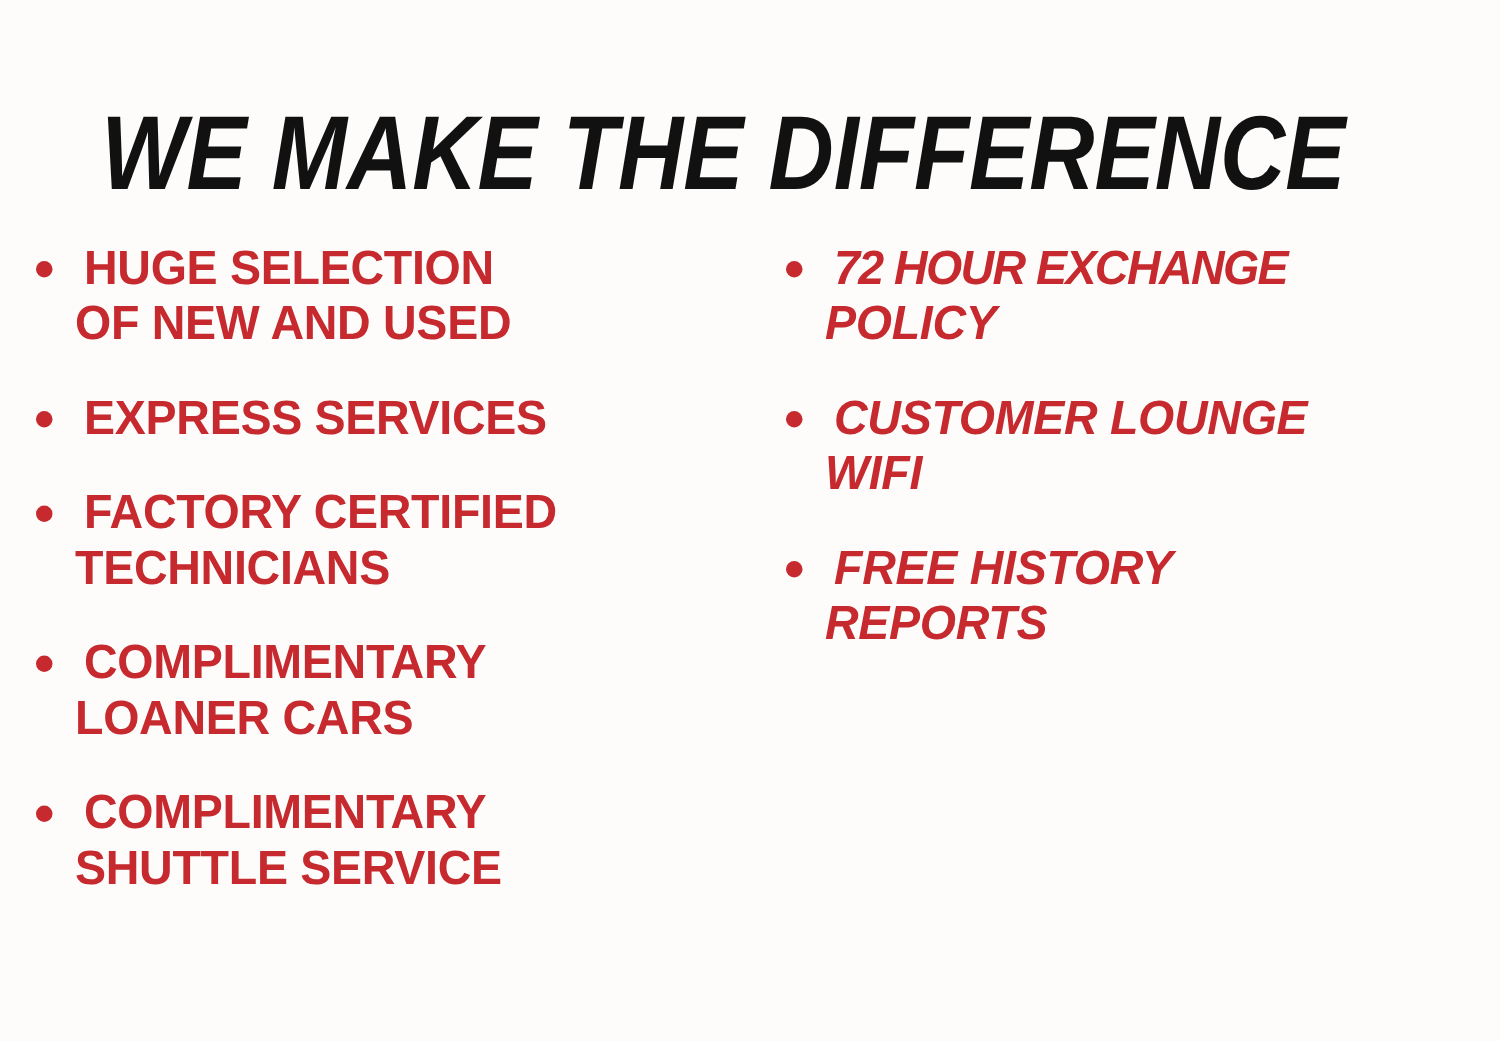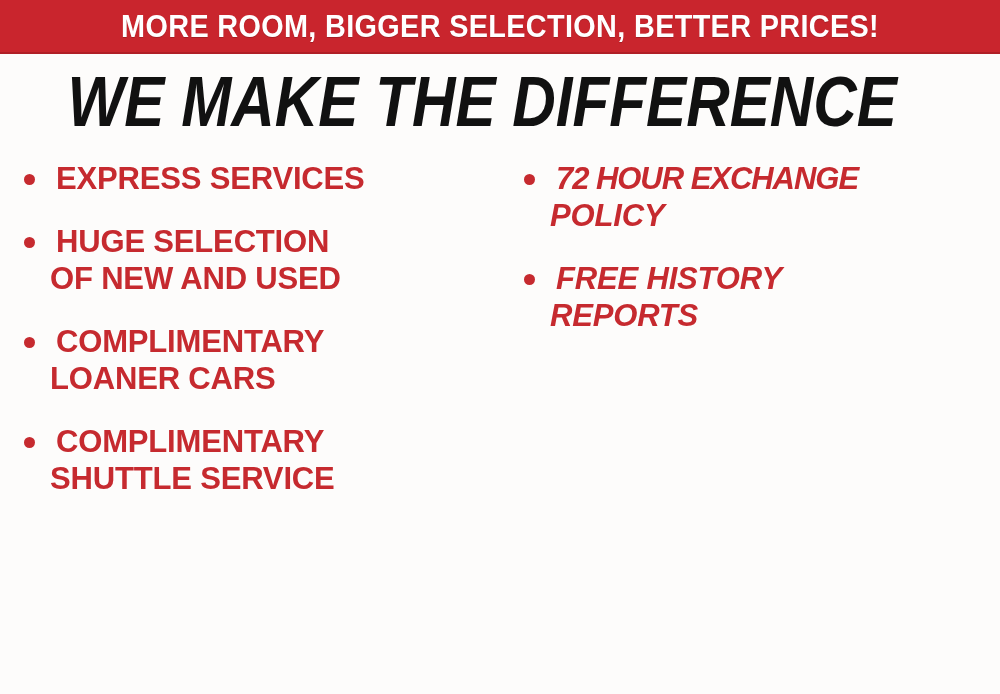--- a/index.html
+++ b/index.html
@@ -134,46 +134,50 @@
   
   .bullet-line.cont {
     margin-left: -6px;
   }
 </style>
 </head>
 <body>
 
 <div id="banner">
 
-  <div id="headerbar">
-    <span id="headerbar-text">MORE ROOM, BIGGER SELECTION, BETTER PRICES!</span>
-  </div>
 
   <div id="title">
     <span id="title-text">WE MAKE THE DIFFERENCE</span>
   </div>
 
   <div id="columns">
     <div class="column" id="column-left">
         <div class="bullet-item">
           <span class="bullet-dot"></span>
           <span class="bullet-lines">
-            <span class="bullet-line">EXPRESS SERVICES</span>
-          </span>
-        </div>
-        <div class="bullet-item">
-          <span class="bullet-dot"></span>
-          <span class="bullet-lines">
             <span class="bullet-line">HUGE SELECTION</span>
             <span class="bullet-line cont">OF NEW AND USED</span>
           </span>
         </div>
         <div class="bullet-item">
           <span class="bullet-dot"></span>
           <span class="bullet-lines">
+            <span class="bullet-line">EXPRESS SERVICES</span>
+          </span>
+        </div>
+        <div class="bullet-item">
+          <span class="bullet-dot"></span>
+          <span class="bullet-lines">
+            <span class="bullet-line">FACTORY CERTIFIED</span>
+            <span class="bullet-line cont">TECHNICIANS</span>
+          </span>
+        </div>
+        <div class="bullet-item">
+          <span class="bullet-dot"></span>
+          <span class="bullet-lines">
             <span class="bullet-line">COMPLIMENTARY</span>
             <span class="bullet-line cont">LOANER CARS</span>
           </span>
         </div>
         <div class="bullet-item">
           <span class="bullet-dot"></span>
           <span class="bullet-lines">
             <span class="bullet-line">COMPLIMENTARY</span>
             <span class="bullet-line cont">SHUTTLE SERVICE</span>
           </span>
@@ -183,20 +187,27 @@
         <div class="bullet-item">
           <span class="bullet-dot"></span>
           <span class="bullet-lines">
             <span class="bullet-line tight">72 HOUR EXCHANGE</span>
             <span class="bullet-line cont">POLICY</span>
           </span>
         </div>
         <div class="bullet-item">
           <span class="bullet-dot"></span>
           <span class="bullet-lines">
+            <span class="bullet-line">CUSTOMER LOUNGE</span>
+            <span class="bullet-line cont">WIFI</span>
+          </span>
+        </div>
+        <div class="bullet-item">
+          <span class="bullet-dot"></span>
+          <span class="bullet-lines">
             <span class="bullet-line">FREE HISTORY</span>
             <span class="bullet-line cont">REPORTS</span>
           </span>
         </div>
       </div>
   </div>
 
 </div>
 
 </body></html>

